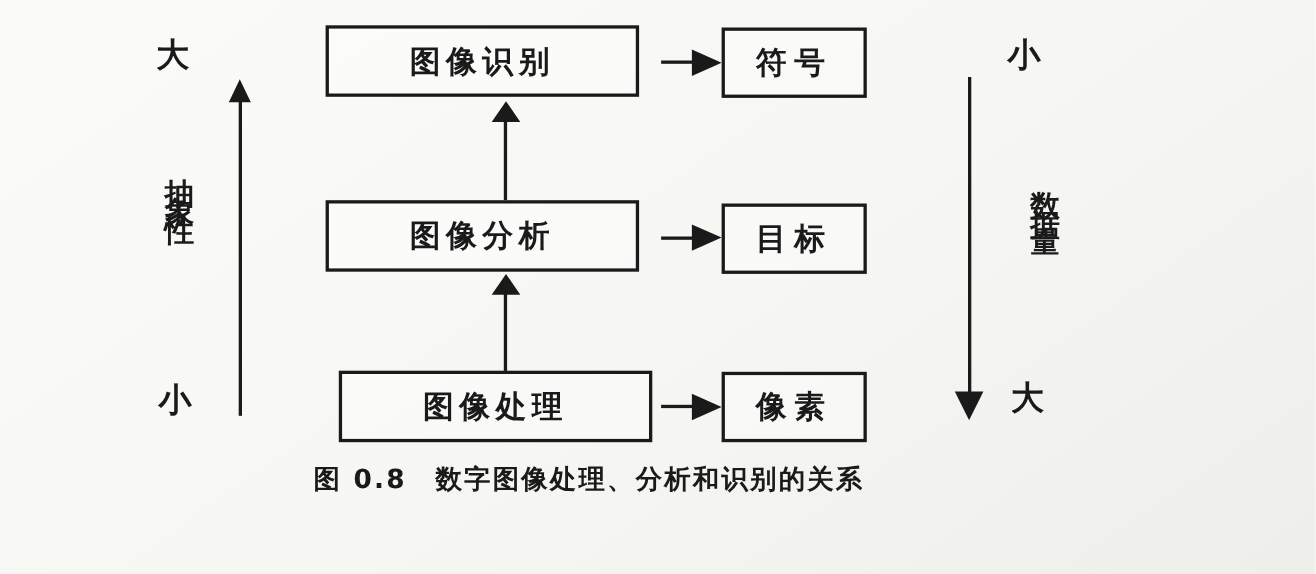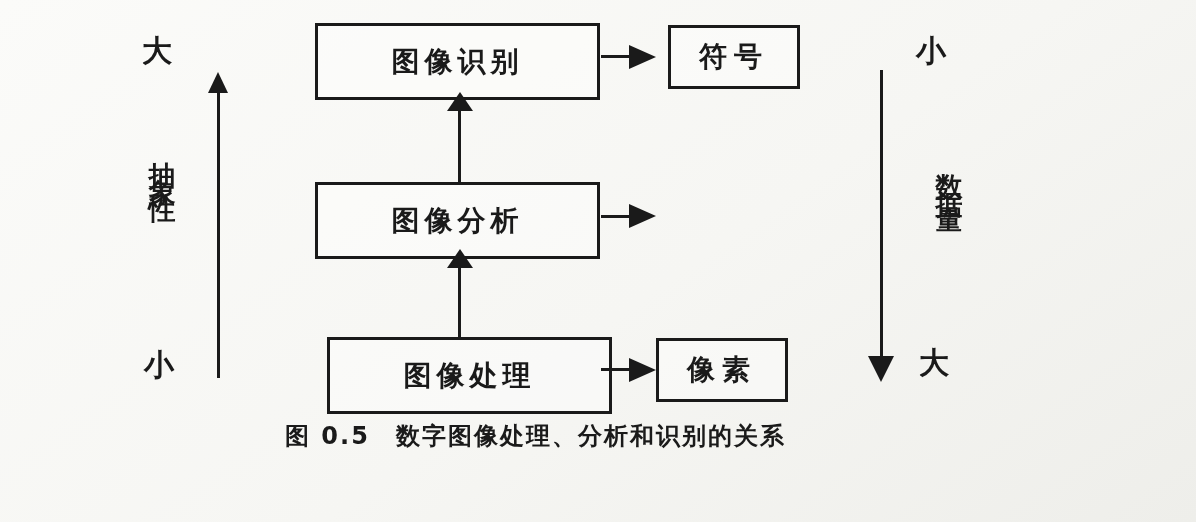--- a/index.html
+++ b/index.html
@@ -12,21 +12,21 @@
   .page{
     position:relative;width:1196px;height:522px;
     background:linear-gradient(145deg,#fbfbf9 0%,#f6f6f3 55%,#eeeeea 100%);
   }
   .box{
     position:absolute;box-sizing:border-box;border:3px solid var(--ink);
     display:flex;align-items:center;justify-content:center;
     font-size:28px;font-weight:bold;letter-spacing:5px;
     background:rgba(255,255,255,0.40);
   }
-  .pbox{left:315px;width:285px;height:77px;}
+  .pbox{left:296px;width:285px;height:65px;}
   .obox{left:656px;width:132px;height:64px;letter-spacing:7px;}
   .shaft-h{position:absolute;height:3px;background:var(--ink);}
   .shaft-v{position:absolute;width:3px;background:var(--ink);}
   .tri{position:absolute;width:0;height:0;}
   .tri-right{border-top:12px solid transparent;border-bottom:12px solid transparent;border-left:27px solid var(--ink);}
   .tri-up-big{border-left:13px solid transparent;border-right:13px solid transparent;border-bottom:19px solid var(--ink);}
   .tri-up{border-left:10px solid transparent;border-right:10px solid transparent;border-bottom:21px solid var(--ink);}
   .tri-down{border-left:13px solid transparent;border-right:13px solid transparent;border-top:26px solid var(--ink);}
   .axis-char{position:absolute;font-size:30px;font-weight:bold;line-height:1;}
   .axis-vlabel{
@@ -50,32 +50,33 @@
     <div class="shaft-v" style="left:217px;top:90px;height:288px;"></div>
   </div>
   <div class="axis-vlabel" style="left:149px;top:140px;">抽象性</div>
   <div class="axis-char" style="left:144px;top:350px;">小</div>
 
   <div class="box pbox" style="top:23px;">图像识别</div>
   <div>
     <div class="shaft-h" style="left:601px;top:55px;width:29px;"></div>
     <div class="tri tri-right" style="left:629px;top:45px;"></div>
   </div>
-  <div class="box obox" style="top:25px;margin-left:12px;">符号</div>
+  <div class="box obox" style="top:25px;">符号</div>
 
   <div>
     <div class="tri tri-up-big" style="left:447px;top:92px;"></div>
     <div class="shaft-v" style="left:458px;top:108px;height:74px;"></div>
   </div>
 
   <div class="box pbox" style="top:182px;">图像分析</div>
   <div>
     <div class="shaft-h" style="left:601px;top:215px;width:29px;"></div>
     <div class="tri tri-right" style="left:629px;top:204px;"></div>
   </div>
+  <div class="box obox" style="top:185px;">目标</div>
 
   <div>
     <div class="tri tri-up-big" style="left:447px;top:249px;"></div>
     <div class="shaft-v" style="left:458px;top:265px;height:73px;"></div>
   </div>
 
   <div class="box pbox" style="top:337px;margin-left:12px;">图像处理</div>
   <div>
     <div class="shaft-h" style="left:601px;top:368px;width:29px;"></div>
     <div class="tri tri-right" style="left:629px;top:358px;"></div>
@@ -84,16 +85,16 @@
 
   <div class="axis-char" style="left:916px;top:36px;">小</div>
   <div>
     <div class="shaft-v" style="left:880px;top:70px;height:288px;"></div>
     <div class="tri tri-down" style="left:868px;top:356px;"></div>
   </div>
   <div class="axis-vlabel" style="left:936px;top:152px;">数据量</div>
   <div class="axis-char" style="left:919px;top:348px;">大</div>
 
   <div class="caption">
-    <span class="cap-num">图 0.5</span><span class="cap-text">数字图像处理、分析和识别的关系</span>
+    <span class="cap-num">图 0.8</span><span class="cap-text">数字图像处理、分析和识别的关系</span>
   </div>
 
 </div>
 
 </body></html>

